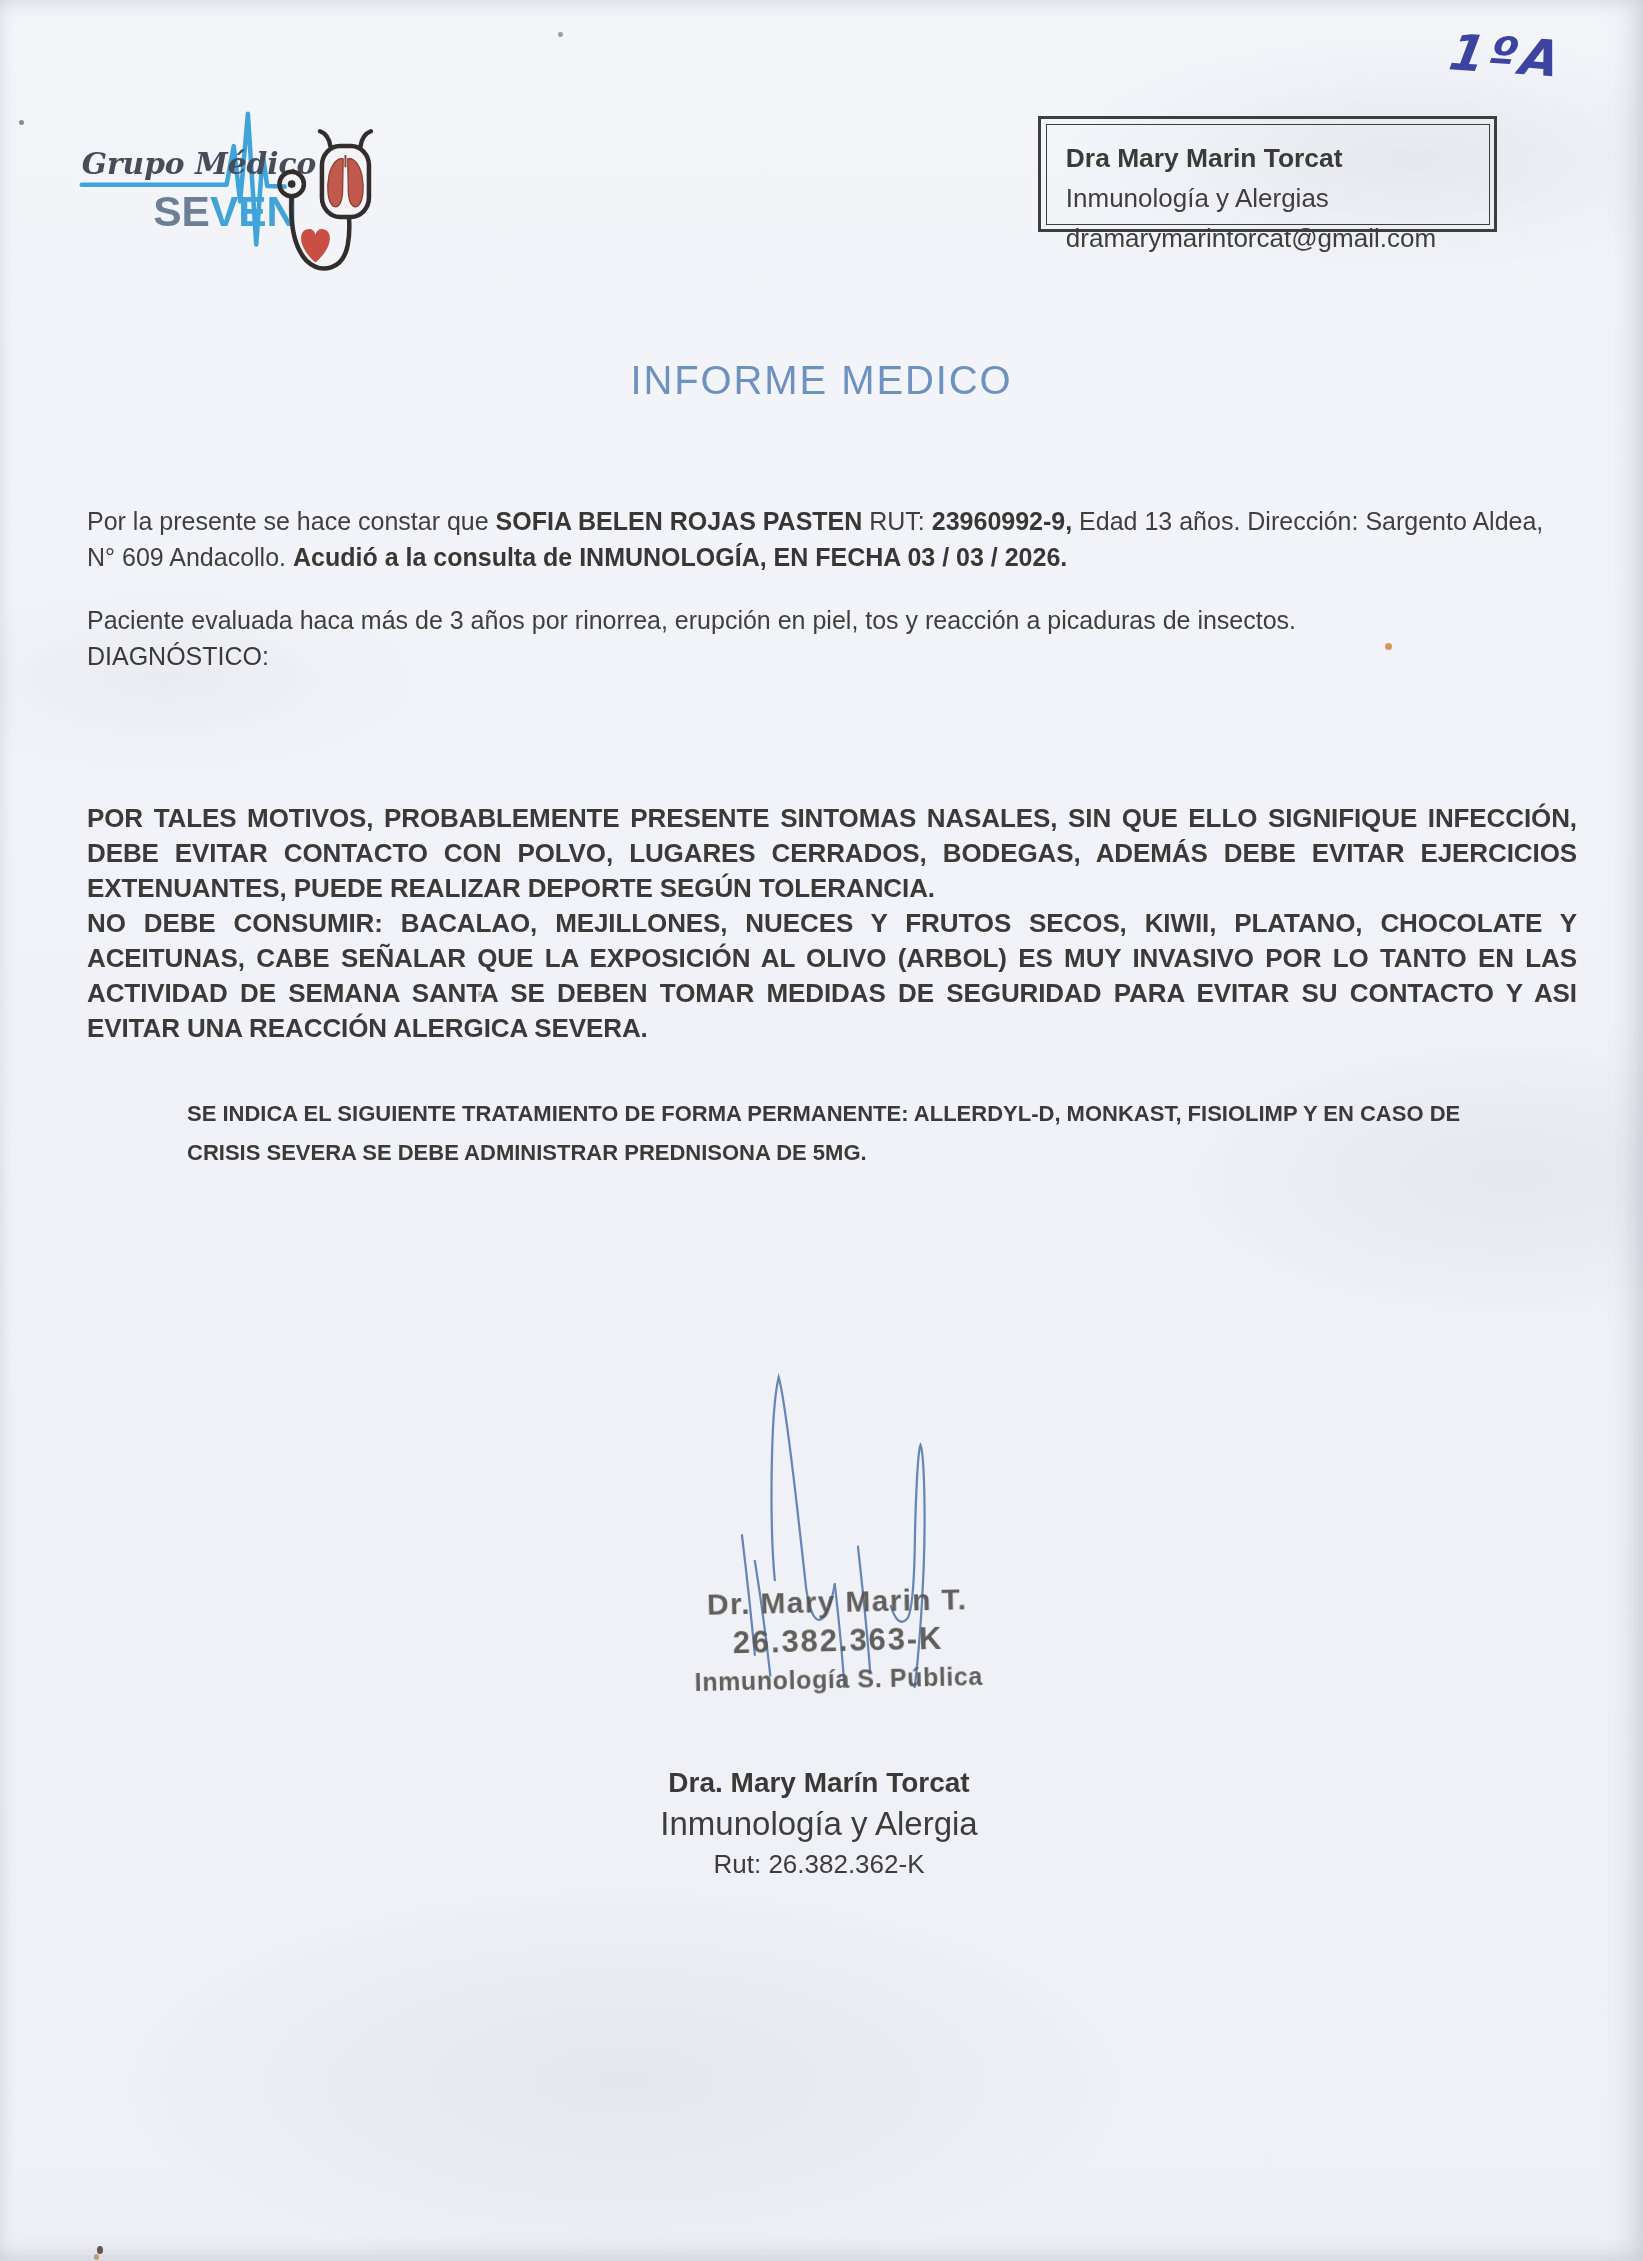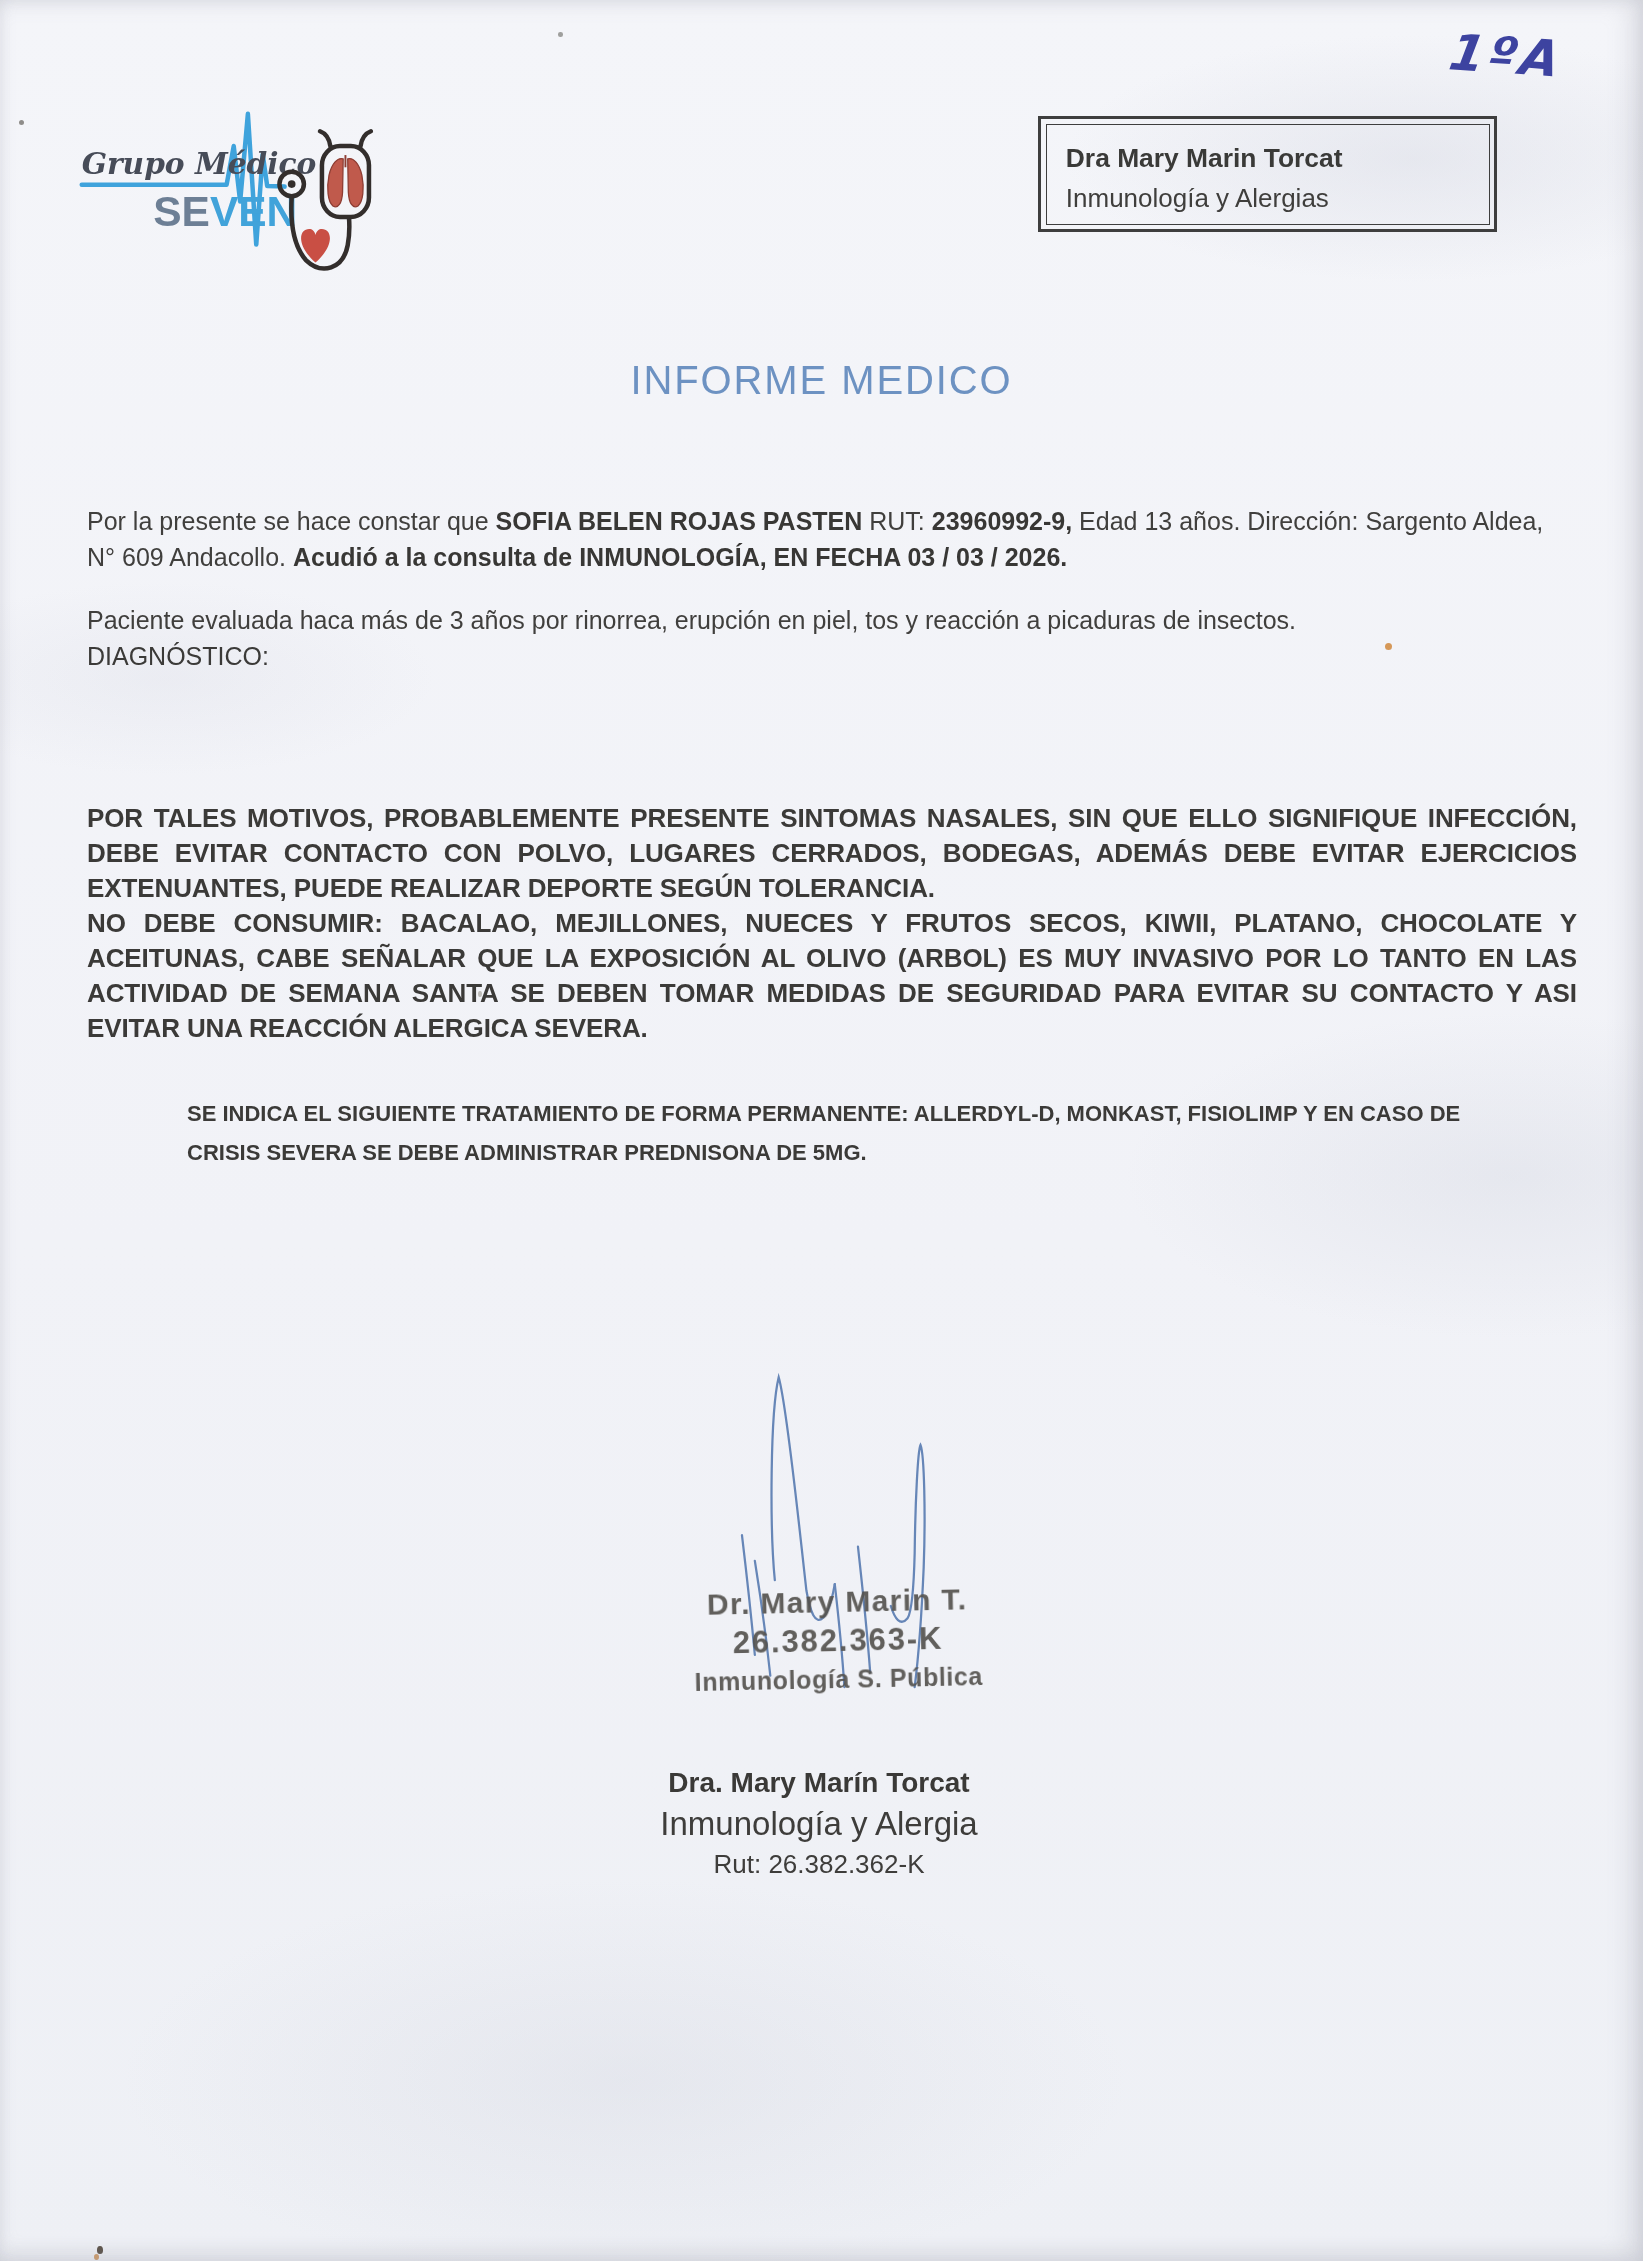--- a/index.html
+++ b/index.html
@@ -138,20 +138,21 @@
     </g>
     <g>
       <path d="M 375 243 C 344 216, 349 189, 367 191 C 374 193, 375 200, 375 201 C 375 200, 376 193, 383 191 C 401 189, 406 216, 375 243 Z" fill="#c94f44"></path>
     </g>
   </svg>
 
   <div class="doc-box">
     <div class="doc-box-inner">
       <div class="l1">Dra Mary Marin Torcat</div>
       <div class="l2">Inmunología y Alergias</div>
+      <div class="l3">dramarymarintorcat@gmail.com</div>
     </div>
   </div>
 
   <div class="title">INFORME MEDICO</div>
 
   <p class="flow p-intro"><span>Por la presente se hace constar que </span><b>SOFIA BELEN ROJAS PASTEN</b><span> RUT: </span><b>23960992-9,</b><span> Edad 13 años. Dirección: Sargento Aldea, N° 609 Andacollo. </span><b>Acudió a la consulta de INMUNOLOGÍA, EN FECHA 03 / 03 / 2026.</b></p>
 
   <p class="flow p-eval"><span>Paciente evaluada haca más de 3 años por rinorrea, erupción en piel, tos y reacción a picaduras de insectos.</span><br><span class="diag-label">DIAGNÓSTICO:</span></p>
 
 

